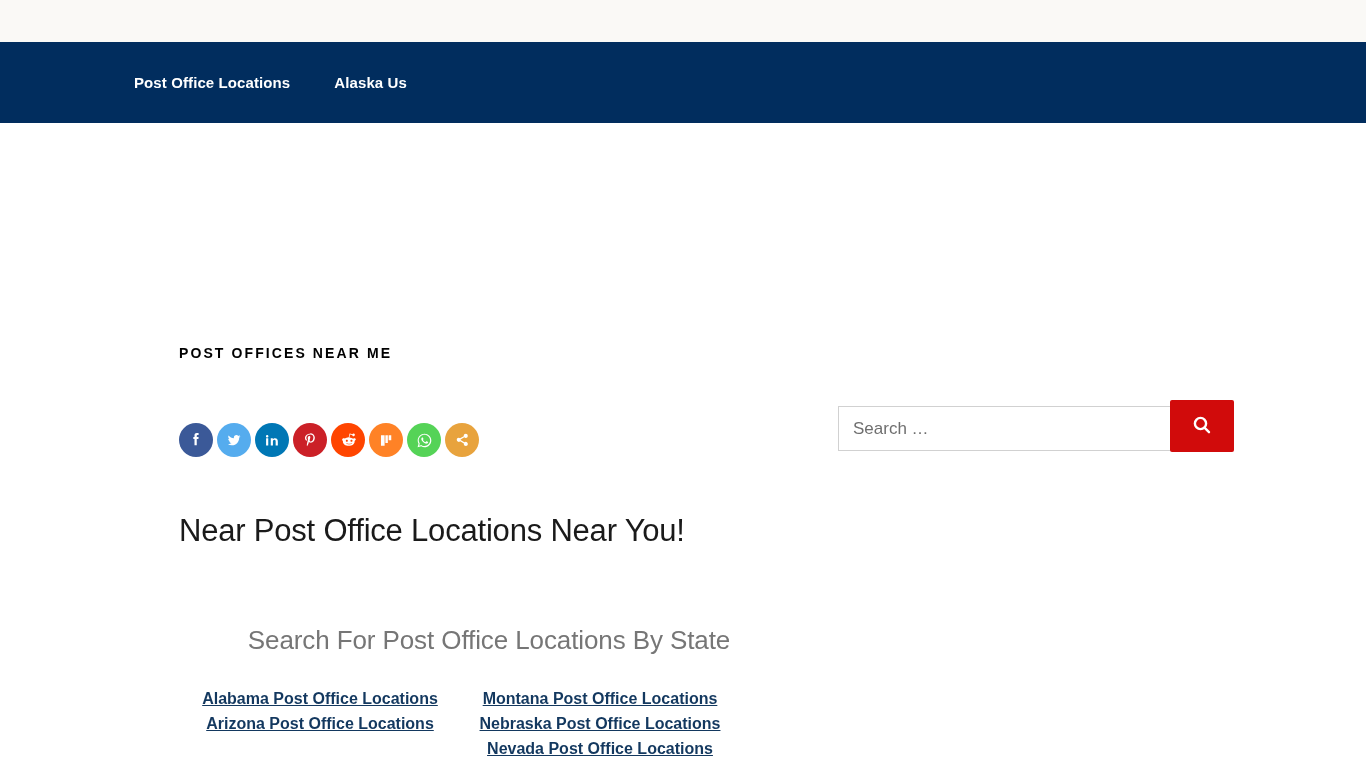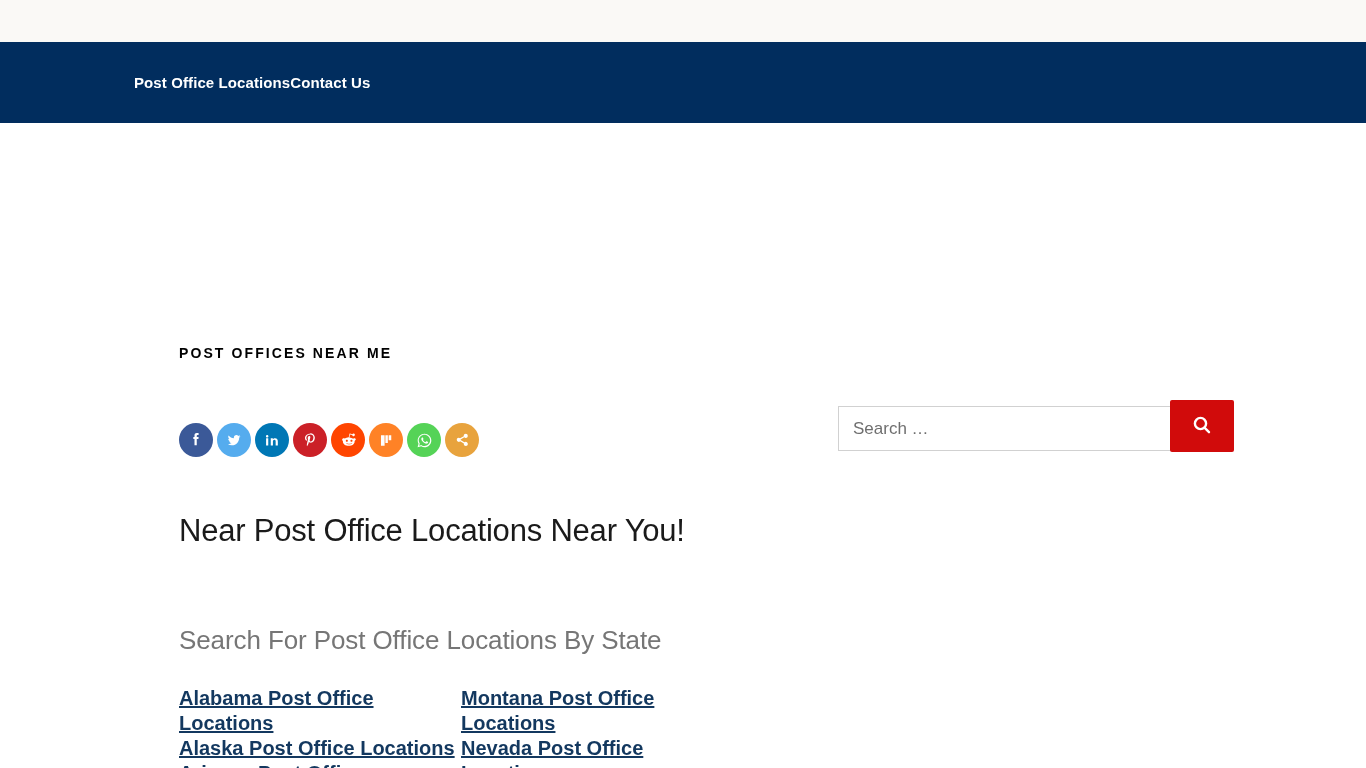--- a/index.html
+++ b/index.html
@@ -26,20 +26,21 @@
     height: 81px;
     background: #012d5e;
     display: flex;
     align-items: center;
   }
   .nav-inner {
     width: 1366px;
     padding-left: 134px;
     display: flex;
     align-items: center;
+    gap: 44px;
   }
   .nav-link {
     color: #ffffff;
     font-size: 15px;
     font-weight: bold;
     text-decoration: none;
     letter-spacing: 0.1px;
     white-space: nowrap;
     cursor: pointer;
   }
@@ -109,43 +110,45 @@
     letter-spacing: -0.2px;
   }
 
   h2.sub-heading {
     font-size: 26px;
     font-weight: normal;
     color: #767676;
     margin: 73px 0 0 0;
     line-height: 1.3;
     letter-spacing: -0.1px;
+    text-align: center;
   }
 
   
   .state-cols {
     margin-top: 28px;
     display: flex;
     gap: 0;
     width: 560px;
   }
   .state-col {
     width: 282px;
     display: flex;
     flex-direction: column;
   }
   .state-col.right { width: 278px; }
   .state-link {
     color: #13385f;
-    font-size: 20px;
+    font-size: 16px;
     font-weight: bold;
     text-decoration: underline;
     line-height: 25px;
     cursor: pointer;
     display: block;
+    text-align: center;
   }
 
   
   .sidebar {
     position: absolute;
     left: 838px;
     top: 283px;
     width: 395px;
   }
   .search-form {
@@ -182,21 +185,21 @@
   }
 </style>
 </head>
 <body>
 
 <div class="topstrip"></div>
 
 <nav class="mainnav">
   <div class="nav-inner">
     <a class="nav-link" href="#">Post Office Locations</a>
-    <a class="nav-link" href="#">Contact Us</a>
+    <a class="nav-link" href="#">Alaska Us</a>
   </div>
 </nav>
 
 <div class="page">
 
   <a class="site-title" href="#">POST OFFICES NEAR ME</a>
 
   <div class="content">
 
 
@@ -252,26 +255,26 @@
 
     </div>
 
     <h1 class="page-heading">Near Post Office Locations Near You!</h1>
 
     <h2 class="sub-heading">Search For Post Office Locations By State</h2>
 
     <div class="state-cols">
       <div class="state-col left">
         <a class="state-link" href="#">Alabama Post Office Locations</a>
-        <a class="state-link" href="#">Alaska Post Office Locations</a>
         <a class="state-link" href="#">Arizona Post Office Locations</a>
 
       </div>
       <div class="state-col right">
         <a class="state-link" href="#">Montana Post Office Locations</a>
+        <a class="state-link" href="#">Nebraska Post Office Locations</a>
         <a class="state-link" href="#">Nevada Post Office Locations</a>
 
       </div>
     </div>
 
   </div>
 
   <aside class="sidebar">
     <form class="search-form">
       <input class="search-input" type="text" placeholder="Search …" style="">

